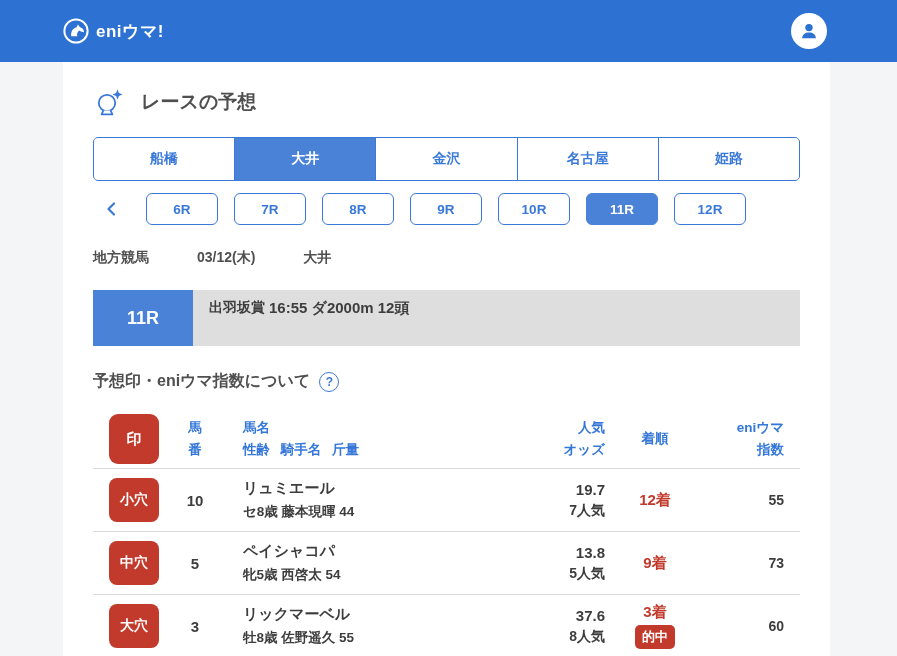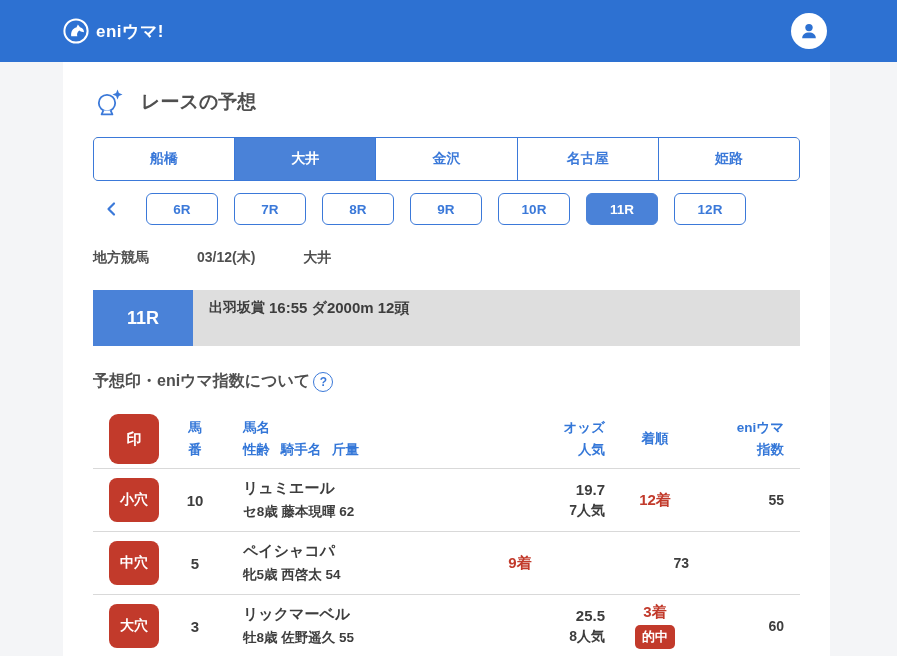--- a/index.html
+++ b/index.html
@@ -63,21 +63,21 @@
     font-weight: bold; font-size: 18px;
     display: flex; align-items: center; justify-content: center;
   }
   .race-detail {
     flex: 1; background: #dedede; padding: 9px 0 0 16px;
     display: flex; flex-direction: row; gap: 4px;
   }
   .race-name { font-size: 14px; font-weight: bold; color: #3d3d3d; }
   .race-cond { font-size: 15px; font-weight: bold; color: #3d3d3d; }
   
-  .about-row { margin-top: 25px; display: flex; align-items: center; gap: 3px; }
+  .about-row { margin-top: 25px; display: flex; align-items: center; gap: 9px; }
   .about-label { font-size: 16px; font-weight: bold; color: #4f4f4f; }
   .help-icon {
     width: 20px; height: 20px; border: 1.7px solid #3b79d9; border-radius: 50%;
     color: #3b79d9; font-size: 12px; font-weight: bold;
     display: flex; align-items: center; justify-content: center; cursor: pointer;
   }
   
   .ptable { margin-top: 18px; }
   .t-row, .t-head {
     display: grid;
@@ -203,71 +203,75 @@
         </div>
       <div class="th center">
         <div>馬</div>
         <div>番</div>
       </div>
       <div class="th col-horse">
         <div>馬名</div>
         <div class="spaced">性齢 騎手名 斤量</div>
       </div>
       <div class="th right col-odds">
+        <div>人気</div>
         <div>オッズ</div>
-        <div>人気</div>
       </div>
       <div class="th center">着順</div>
       <div class="th col-index">
         <div>eniウマ</div>
         <div>指数</div>
       </div>
     </div>
 
     <div class="t-row">
       <div>
           <div class="mark-badge">小穴</div>
         </div>
       <div class="col-num num-val">10</div>
       <div class="col-horse">
         <div class="horse-name">リュミエール</div>
-        <div class="horse-sub">セ8歳 藤本現暉 62</div>
+        <div class="horse-sub">セ8歳 藤本現暉 44</div>
       </div>
       <div class="col-odds">
         <div class="odds-val">19.7</div>
         <div class="pop-val">7人気</div>
       </div>
       <div class="col-result result-val">12着</div>
       <div class="col-index index-val">55</div>
     </div>
 
     <div class="t-row">
       <div>
           <div class="mark-badge">中穴</div>
         </div>
       <div class="col-num num-val">5</div>
       <div class="col-horse">
         <div class="horse-name">ペイシャコパ</div>
         <div class="horse-sub">牝5歳 西啓太 54</div>
       </div>
+      <div class="col-odds">
+        <div class="odds-val">13.8</div>
+        <div class="pop-val">5人気</div>
+      </div>
       <div class="col-result result-val">9着</div>
       <div class="col-index index-val">73</div>
     </div>
 
     <div class="t-row">
       <div>
           <div class="mark-badge">大穴</div>
         </div>
       <div class="col-num num-val">3</div>
       <div class="col-horse">
         <div class="horse-name">リックマーベル</div>
         <div class="horse-sub">牡8歳 佐野遥久 55</div>
       </div>
       <div class="col-odds">
-        <div class="odds-val">25.5</div>
+        <div class="odds-val">37.6</div>
         <div class="pop-val">8人気</div>
       </div>
       <div class="col-result">
         <div class="result-stack">
           <span class="result-val">3着</span>
           <span class="hit-badge">的中</span>
         </div>
       </div>
       <div class="col-index index-val">60</div>
     </div>

